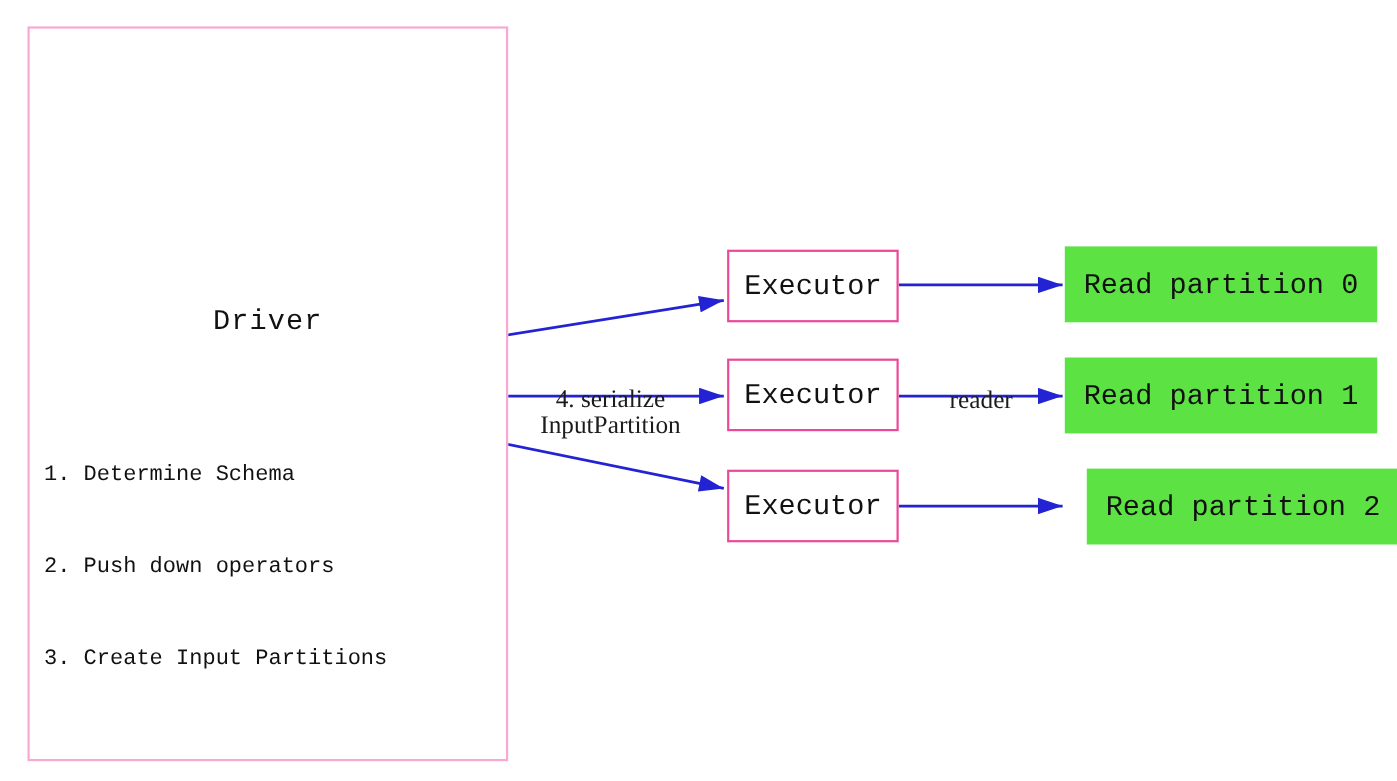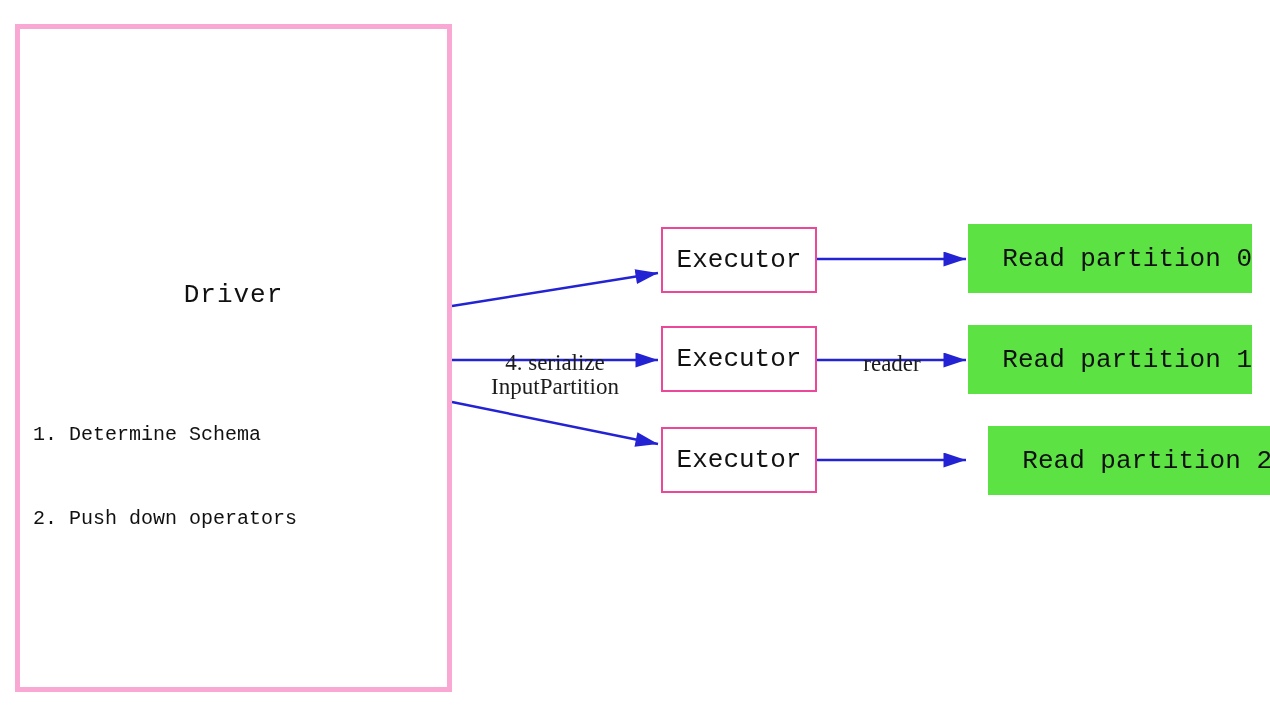--- a/index.html
+++ b/index.html
@@ -26,26 +26,26 @@
   .arrow {
     stroke: #2323d3;
     stroke-width: 2.5;
     fill: none;
   }
   .box {
     position: absolute;
     box-sizing: border-box;
   }
   .driver-box {
-    left: 15px;
+    left: 25px;
     top: 24px;
     width: 437px;
     height: 668px;
     background: #ffffff;
-    border: 5px solid #f9a8d4;
+    border: 2px solid #f9a8d4;
   }
   .driver-title {
     position: absolute;
     left: 0;
     top: 253px;
     width: 100%;
     text-align: center;
     font-size: 26px;
     line-height: 26px;
     letter-spacing: 1px;
@@ -72,21 +72,21 @@
   .exec-0 { top: 227px; }
   .exec-1 { top: 326px; }
   .exec-2 { top: 427px; }
   .partition-box {
     left: 968px;
     width: 284px;
     height: 69px;
     background: #5de244;
     display: flex;
     align-items: center;
-    justify-content: flex-end;
+    justify-content: center;
     font-size: 26px;
     white-space: pre;
   }
   .part-0 { top: 224px; }
   .part-1 { top: 325px; }
   .part-2 { top: 426px; margin-left: 20px; }
   .edge-label {
     position: absolute;
     width: 230px;
     text-align: center;
@@ -116,20 +116,21 @@
     <line class="arrow" x1="817" y1="259" x2="966" y2="259" marker-end="url(#ah)"></line>
     <line class="arrow" x1="817" y1="360" x2="966" y2="360" marker-end="url(#ah)"></line>
     <line class="arrow" x1="817" y1="460" x2="966" y2="460" marker-end="url(#ah)"></line>
   </svg>
 
   <div class="box driver-box">
     <div class="driver-title">Driver</div>
     <div class="driver-steps">
       <div>1. Determine Schema</div>
       <div>2. Push down operators</div>
+      <div>3. Create Input Partitions</div>
     </div>
   </div>
 
   <div class="box executor-box exec-0">
     <span>Executor</span>
   </div>
   <div class="box executor-box exec-1">
     <span>Executor</span>
   </div>
   <div class="box executor-box exec-2">

